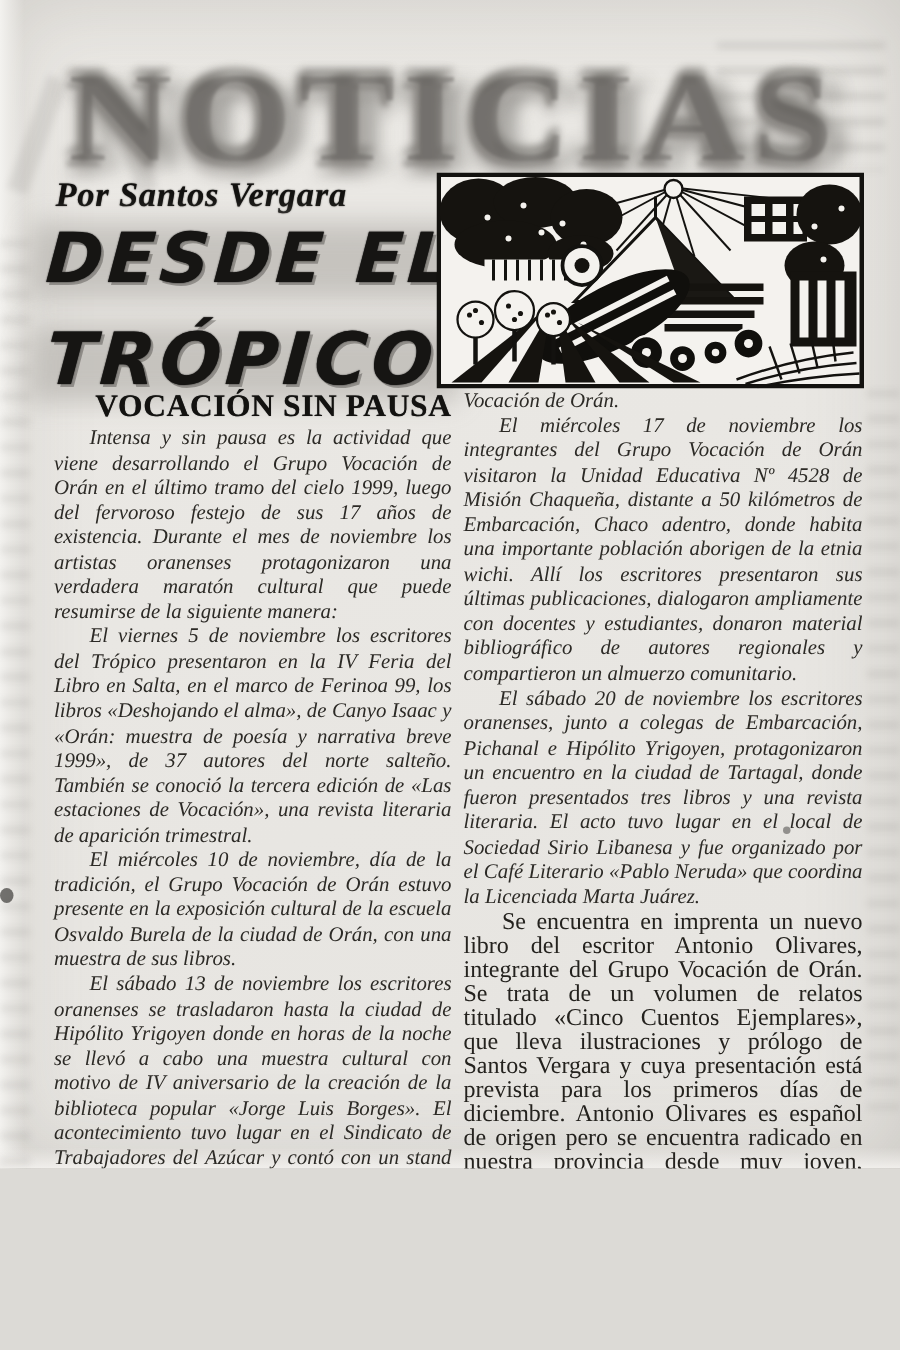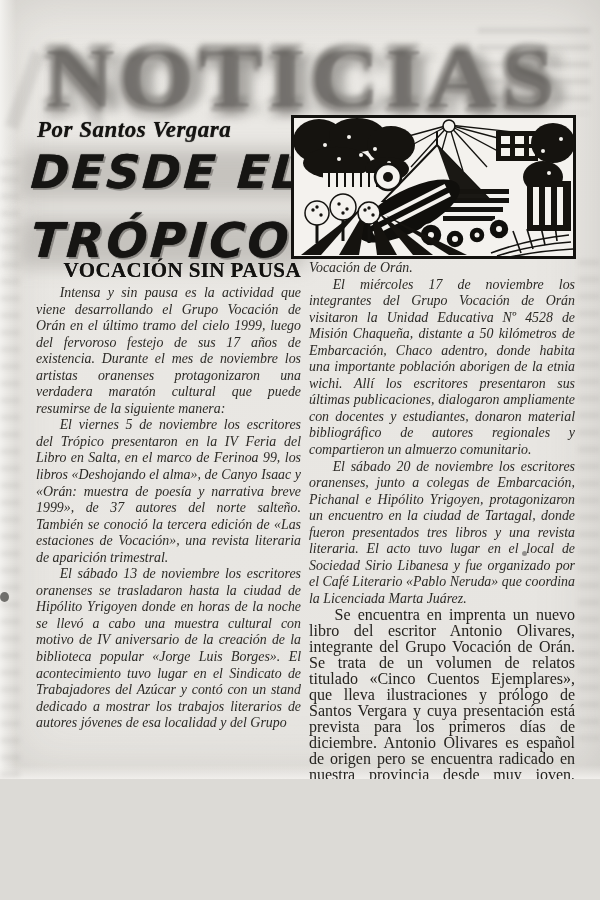--- a/index.html
+++ b/index.html
@@ -260,20 +260,21 @@
         <line x1="250" y1="112" x2="254" y2="130"></line>
           <line x1="264" y1="110" x2="266" y2="126"></line>
       </g>
     </svg>
   </div>
 
   <div class="col left">
     <h2 class="sect">VOCACIÓN SIN PAUSA</h2>
     <p class="ital">Intensa y sin pausa es la actividad que viene desarrollando el Grupo Vocación de Orán en el último tramo del cielo 1999, luego del fervoroso festejo de sus 17 años de existencia. Durante el mes de noviembre los artistas oranenses protagonizaron una verdadera maratón cultural que puede resumirse de la siguiente manera:</p>
     <p class="ital">El viernes 5 de noviembre los escritores del Trópico presentaron en la IV Feria del Libro en Salta, en el marco de Ferinoa 99, los libros «Deshojando el alma», de Canyo Isaac y «Orán: muestra de poesía y narrativa breve 1999», de 37 autores del norte salteño. También se conoció la tercera edición de «Las estaciones de Vocación», una revista literaria de aparición trimestral.</p>
+    <p class="ital">El miércoles 10 de noviembre, día de la tradición, el Grupo Vocación de Orán estuvo presente en la exposición cultural de la escuela Osvaldo Burela de la ciudad de Orán, con una muestra de sus libros.</p>
     <p class="ital">El sábado 13 de noviembre los escritores oranenses se trasladaron hasta la ciudad de Hipólito Yrigoyen donde en horas de la noche se llevó a cabo una muestra cultural con motivo de IV aniversario de la creación de la biblioteca popular «Jorge Luis Borges». El acontecimiento tuvo lugar en el Sindicato de Trabajadores del Azúcar y contó con un stand dedicado a mostrar los trabajos literarios de autores jóvenes de esa localidad y del Grupo</p>
   </div>
 
   <div class="col right">
     <p class="ital noindent">Vocación de Orán.</p>
     <p class="ital">El miércoles 17 de noviembre los integrantes del Grupo Vocación de Orán visitaron la Unidad Educativa Nº 4528 de Misión Chaqueña, distante a 50 kilómetros de Embarcación, Chaco adentro, donde habita una importante población aborigen de la etnia wichi. Allí los escritores presentaron sus últimas publicaciones, dialogaron ampliamente con docentes y estudiantes, donaron material bibliográfico de autores regionales y compartieron un almuerzo comunitario.</p>
     <p class="ital">El sábado 20 de noviembre los escritores oranenses, junto a colegas de Embarcación, Pichanal e Hipólito Yrigoyen, protagonizaron un encuentro en la ciudad de Tartagal, donde fueron presentados tres libros y una revista literaria. El acto tuvo lugar en el local de Sociedad Sirio Libanesa y fue organizado por el Café Literario «Pablo Neruda» que coordina la Licenciada Marta Juárez.</p>
     <p class="small">Se encuentra en imprenta un nuevo libro del escritor Antonio Olivares, integrante del Grupo Vocación de Orán. Se trata de un volumen de relatos titulado «Cinco Cuentos Ejemplares», que lleva ilustraciones y prólogo de Santos Vergara y cuya presentación está prevista para los primeros días de diciembre. Antonio Olivares es español de origen pero se encuentra radicado en nuestra provincia desde muy joven, habiendo publicado hasta el momento tres libros: «Palabras de mi manantial» (1993), «Bajo el cielo de Orán» (1994) y «Canto enardecido» (1996)</p>
   </div>
 

